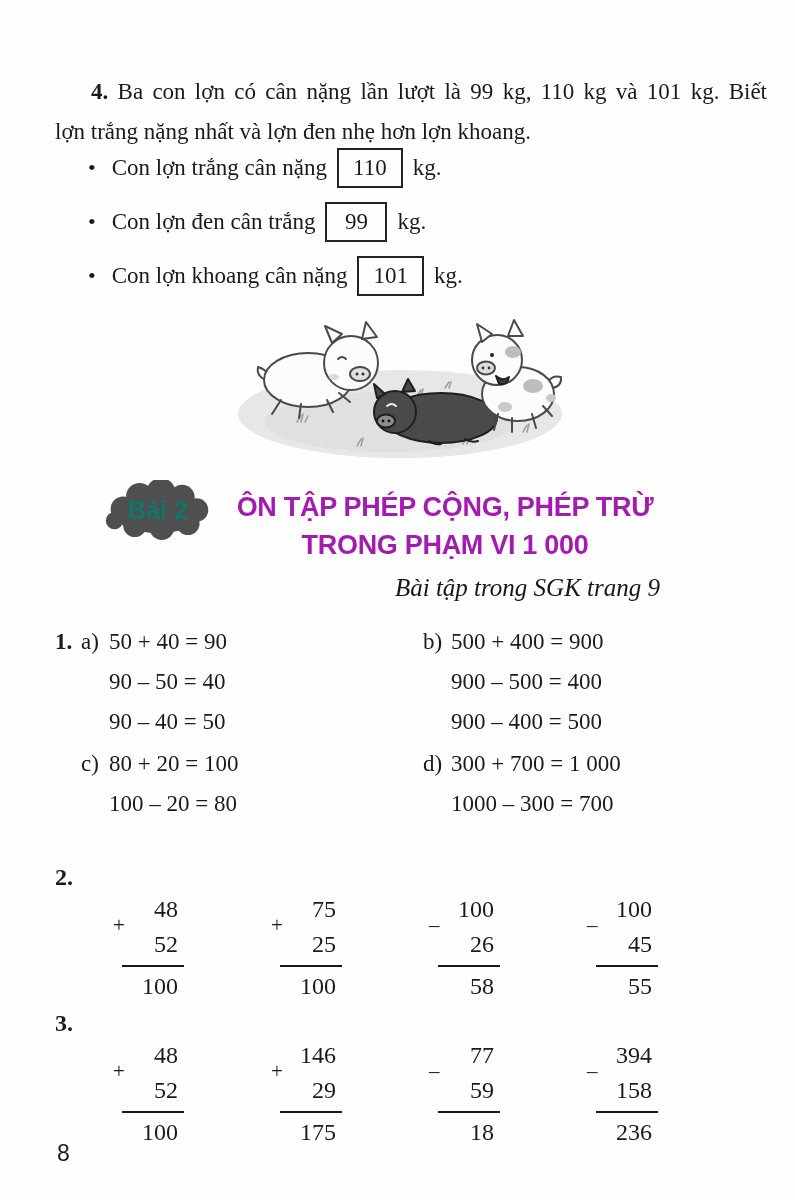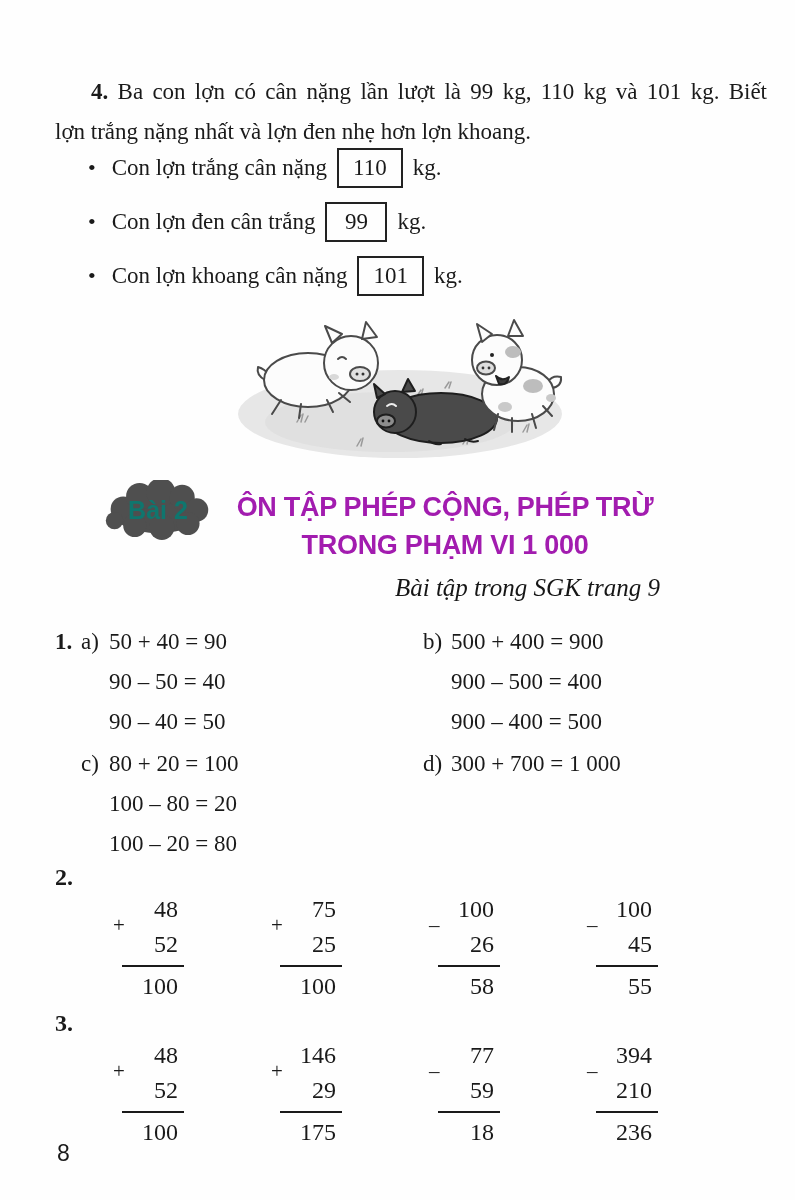--- a/index.html
+++ b/index.html
@@ -206,24 +206,20 @@
       <div class="eq-row">
           <span class="g-label"></span>
           <span class="eq">90 – 40 = 50</span>
         </div>
       <div class="eq-row gap-before">
           <span class="g-label">c)</span>
           <span class="eq">80 + 20 = 100</span>
         </div>
       <div class="eq-row">
           <span class="g-label"></span>
-          <span class="eq">100 – 80 = 20</span>
-        </div>
-      <div class="eq-row">
-          <span class="g-label"></span>
           <span class="eq">100 – 20 = 80</span>
         </div>
     </div>
     <div class="p1-col right">
       <div class="eq-row">
           <span class="g-label">b)</span>
           <span class="eq">500 + 400 = 900</span>
         </div>
       <div class="eq-row">
           <span class="g-label"></span>
@@ -232,20 +228,21 @@
       <div class="eq-row">
           <span class="g-label"></span>
           <span class="eq">900 – 400 = 500</span>
         </div>
       <div class="eq-row gap-before">
           <span class="g-label">d)</span>
           <span class="eq">300 + 700 = 1 000</span>
         </div>
       <div class="eq-row">
           <span class="g-label"></span>
+          <span class="eq">1000 – 300 = 700</span>
         </div>
     </div>
   </section>
 
   <span class="sec-num" style="top:862px">2.</span>
   <div class="arith-row" style="top:892px">
     <div class="arith">
       <span class="sign">+</span>
       <div class="operand">48</div>
       <div class="operand">52</div>
@@ -294,21 +291,21 @@
     <div class="arith">
       <span class="sign">–</span>
       <div class="operand">77</div>
       <div class="operand">59</div>
       <div class="rule"></div>
       <div class="result">18</div>
     </div>
     <div class="arith">
       <span class="sign">–</span>
       <div class="operand">394</div>
-      <div class="operand">210</div>
+      <div class="operand">158</div>
       <div class="rule"></div>
       <div class="result">236</div>
     </div>
   </div>
 
   <div class="page-number">8</div>
 
 </div>
 
 </body></html>

